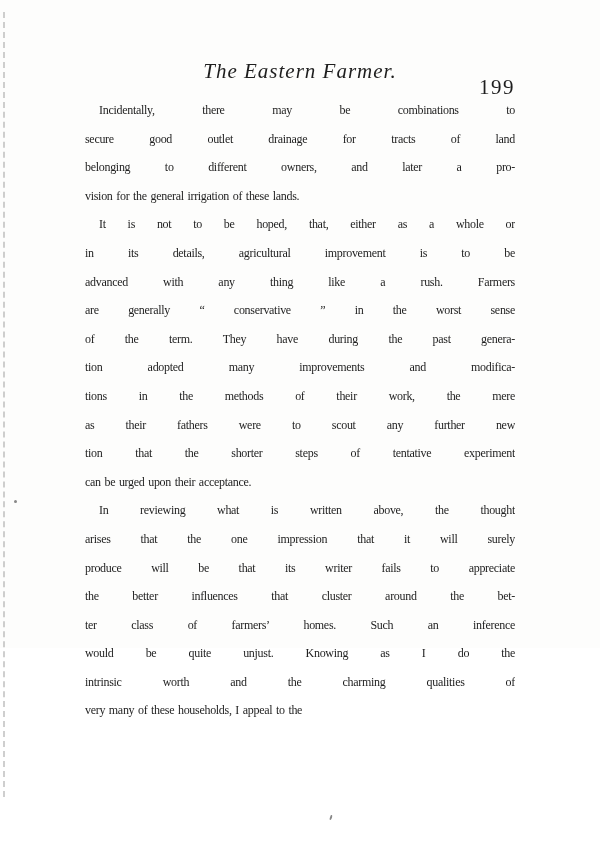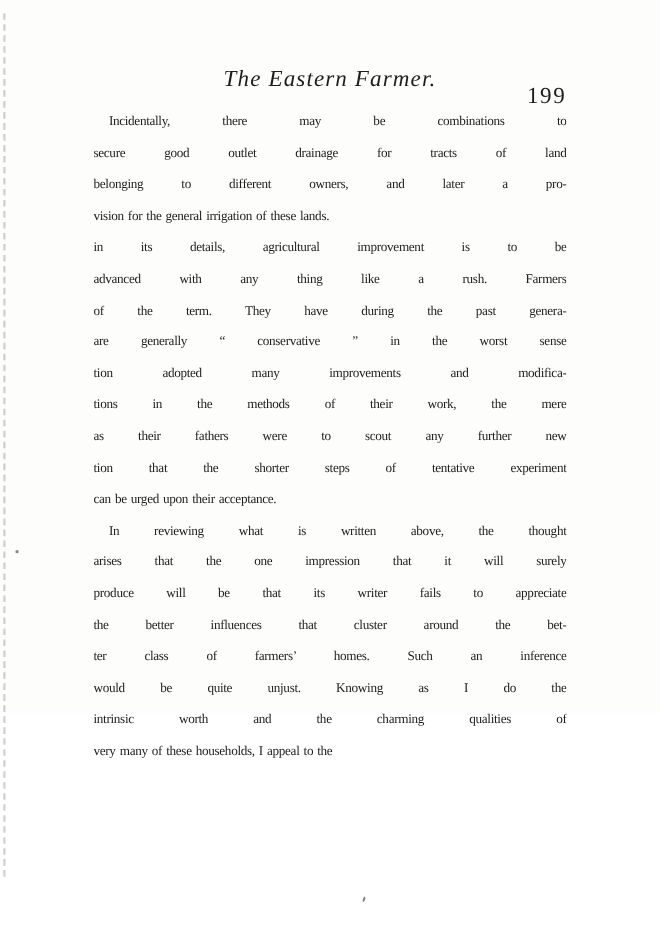--- a/index.html
+++ b/index.html
@@ -112,24 +112,25 @@
   </div>
 
   <div class="body" id="body-text">
       <div class="paragraph">
         <div class="line first">Incidentally, there may be combinations to</div>
         <div class="line">secure good outlet drainage for tracts of land</div>
         <div class="line">belonging to different owners, and later a pro-</div>
         <div class="line last">vision for the general irrigation of these lands.</div>
       </div>
       <div class="paragraph">
+        <div class="line first">It is not to be hoped, that, either as a whole or</div>
         <div class="line">in its details, agricultural improvement is to be</div>
         <div class="line">advanced with any thing like a rush.  Farmers</div>
+        <div class="line">are generally “ conservative ” in the worst sense</div>
         <div class="line">of the term.  They have during the past genera-</div>
-        <div class="line">are generally “ conservative ” in the worst sense</div>
         <div class="line">tion adopted many improvements and modifica-</div>
         <div class="line">tions in the methods of their work, the mere</div>
         <div class="line">as their fathers were to scout any further new</div>
         <div class="line">tion that the shorter steps of tentative experiment</div>
         <div class="line last">can be urged upon their acceptance.</div>
       </div>
       <div class="paragraph">
         <div class="line first">In reviewing what is written above, the thought</div>
         <div class="line">arises that the one impression that it will surely</div>
         <div class="line">produce will be that its writer fails to appreciate</div>

